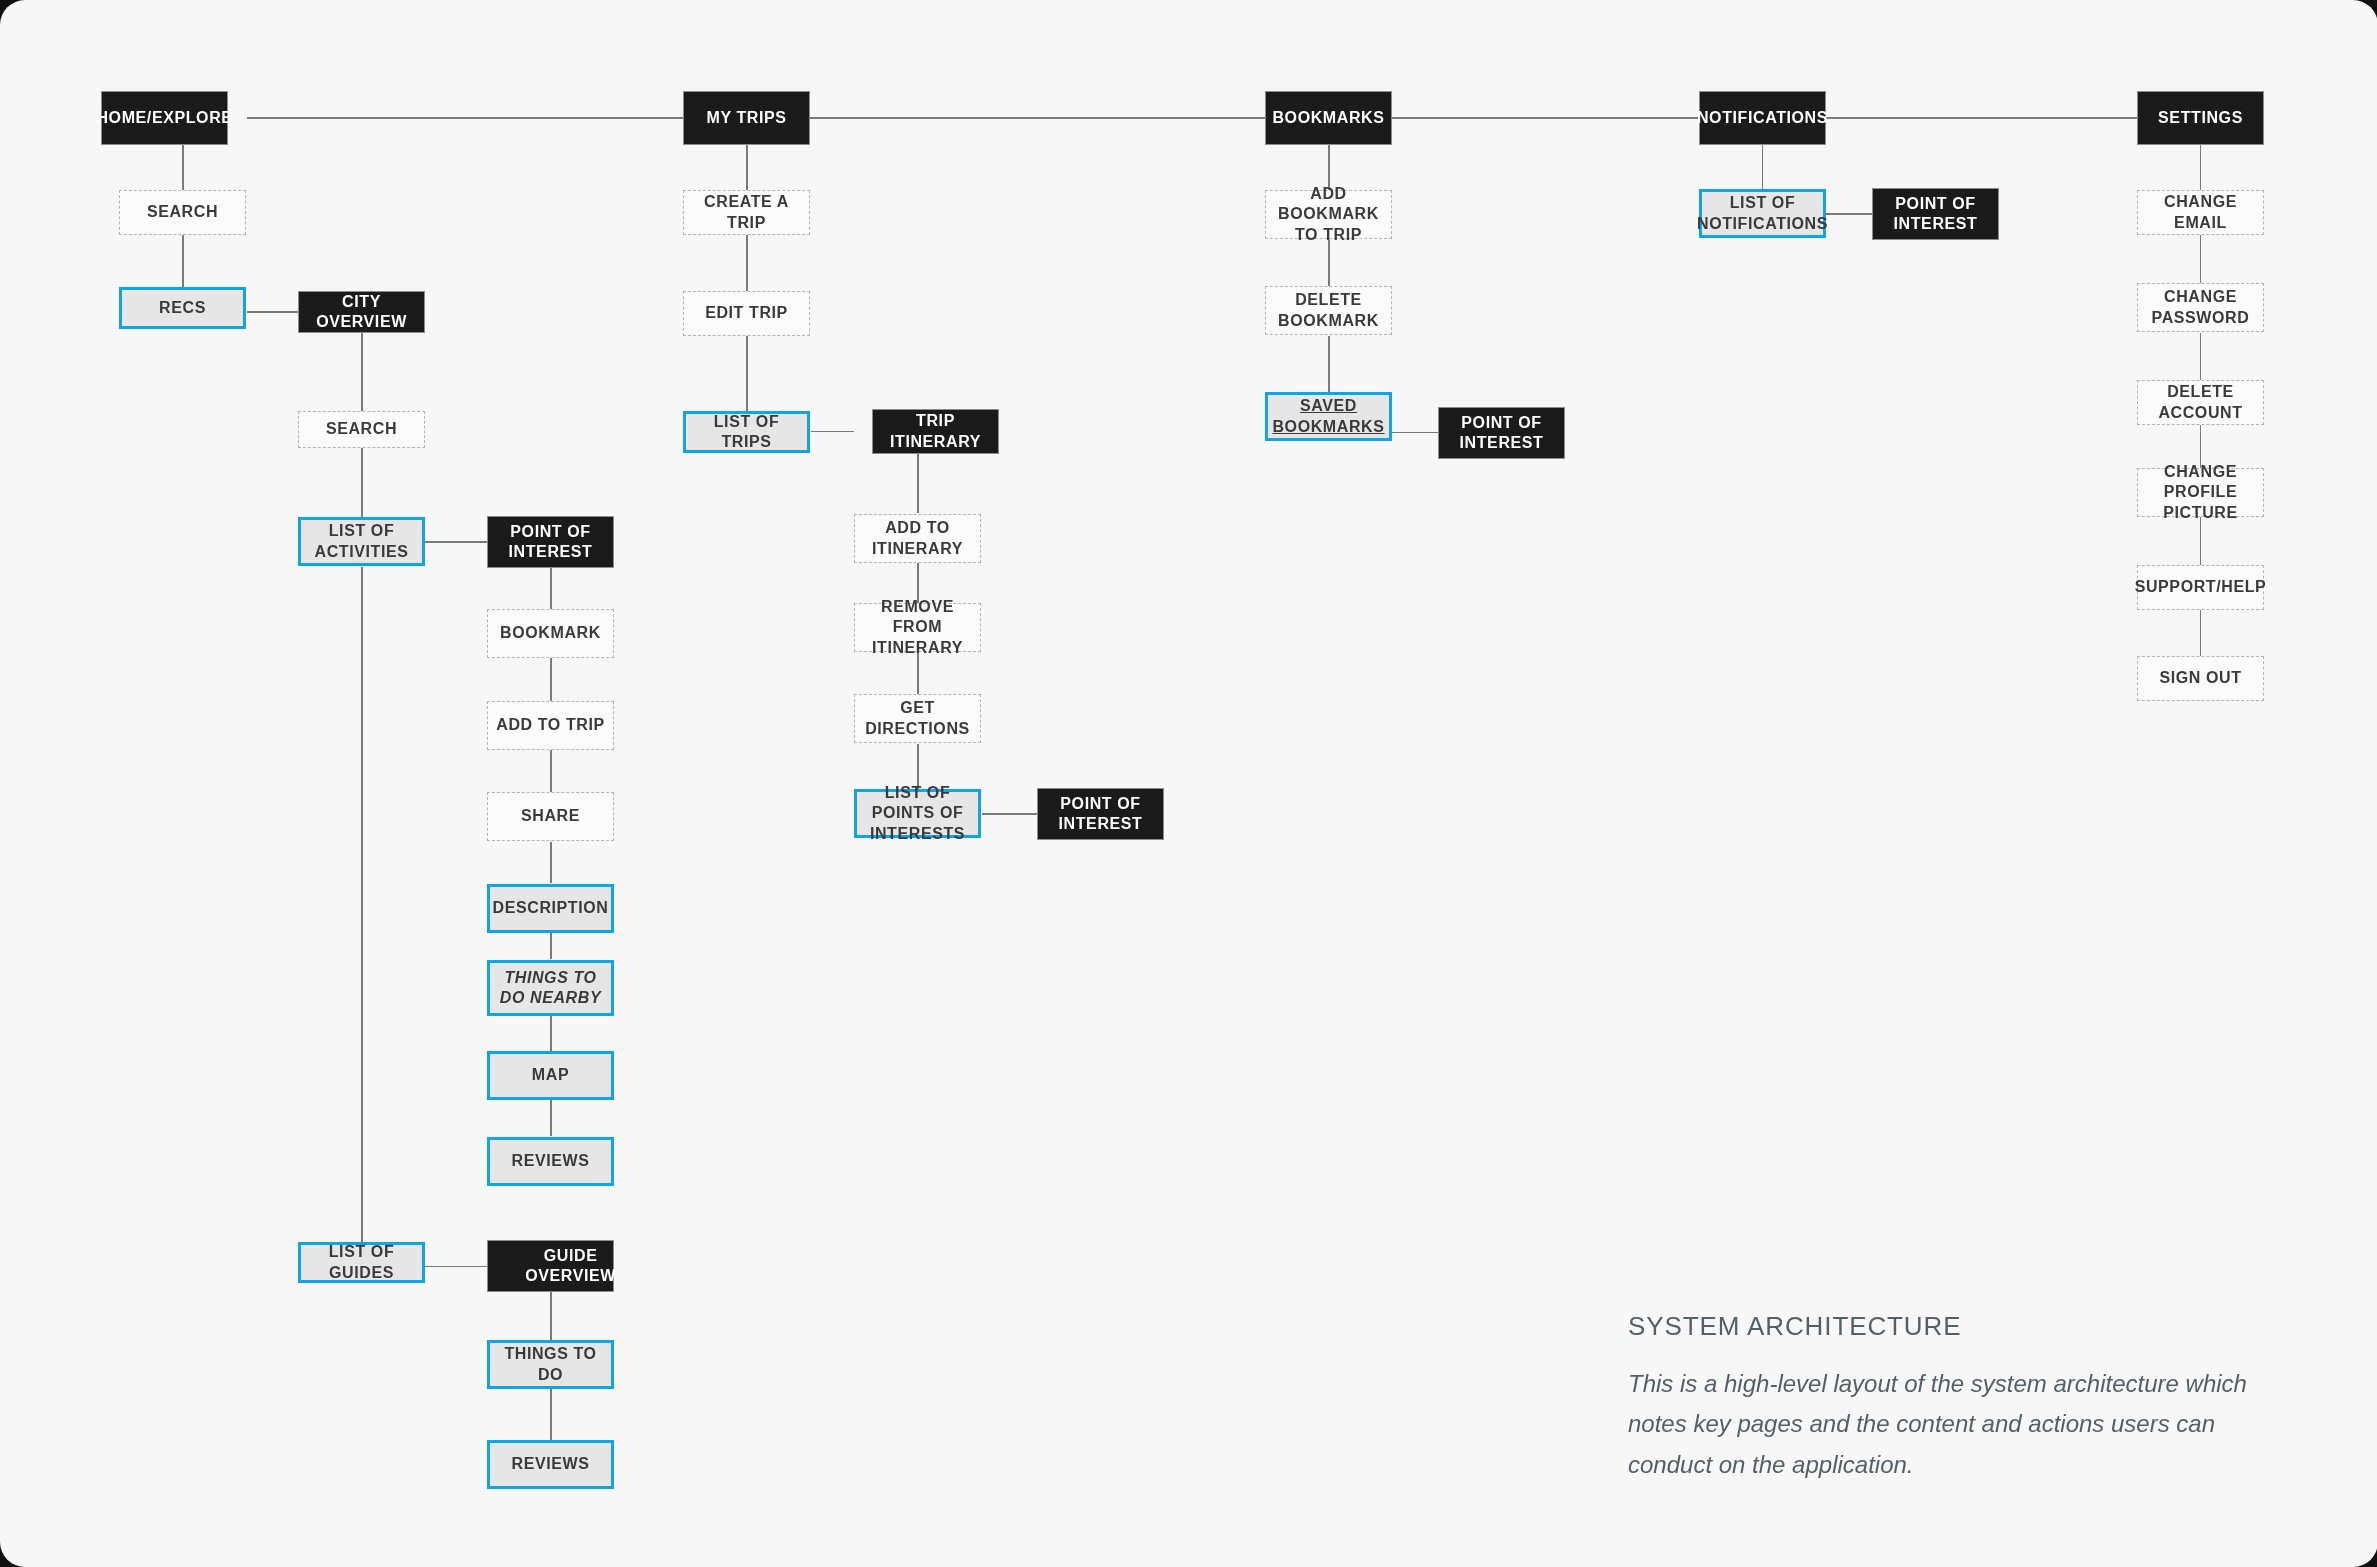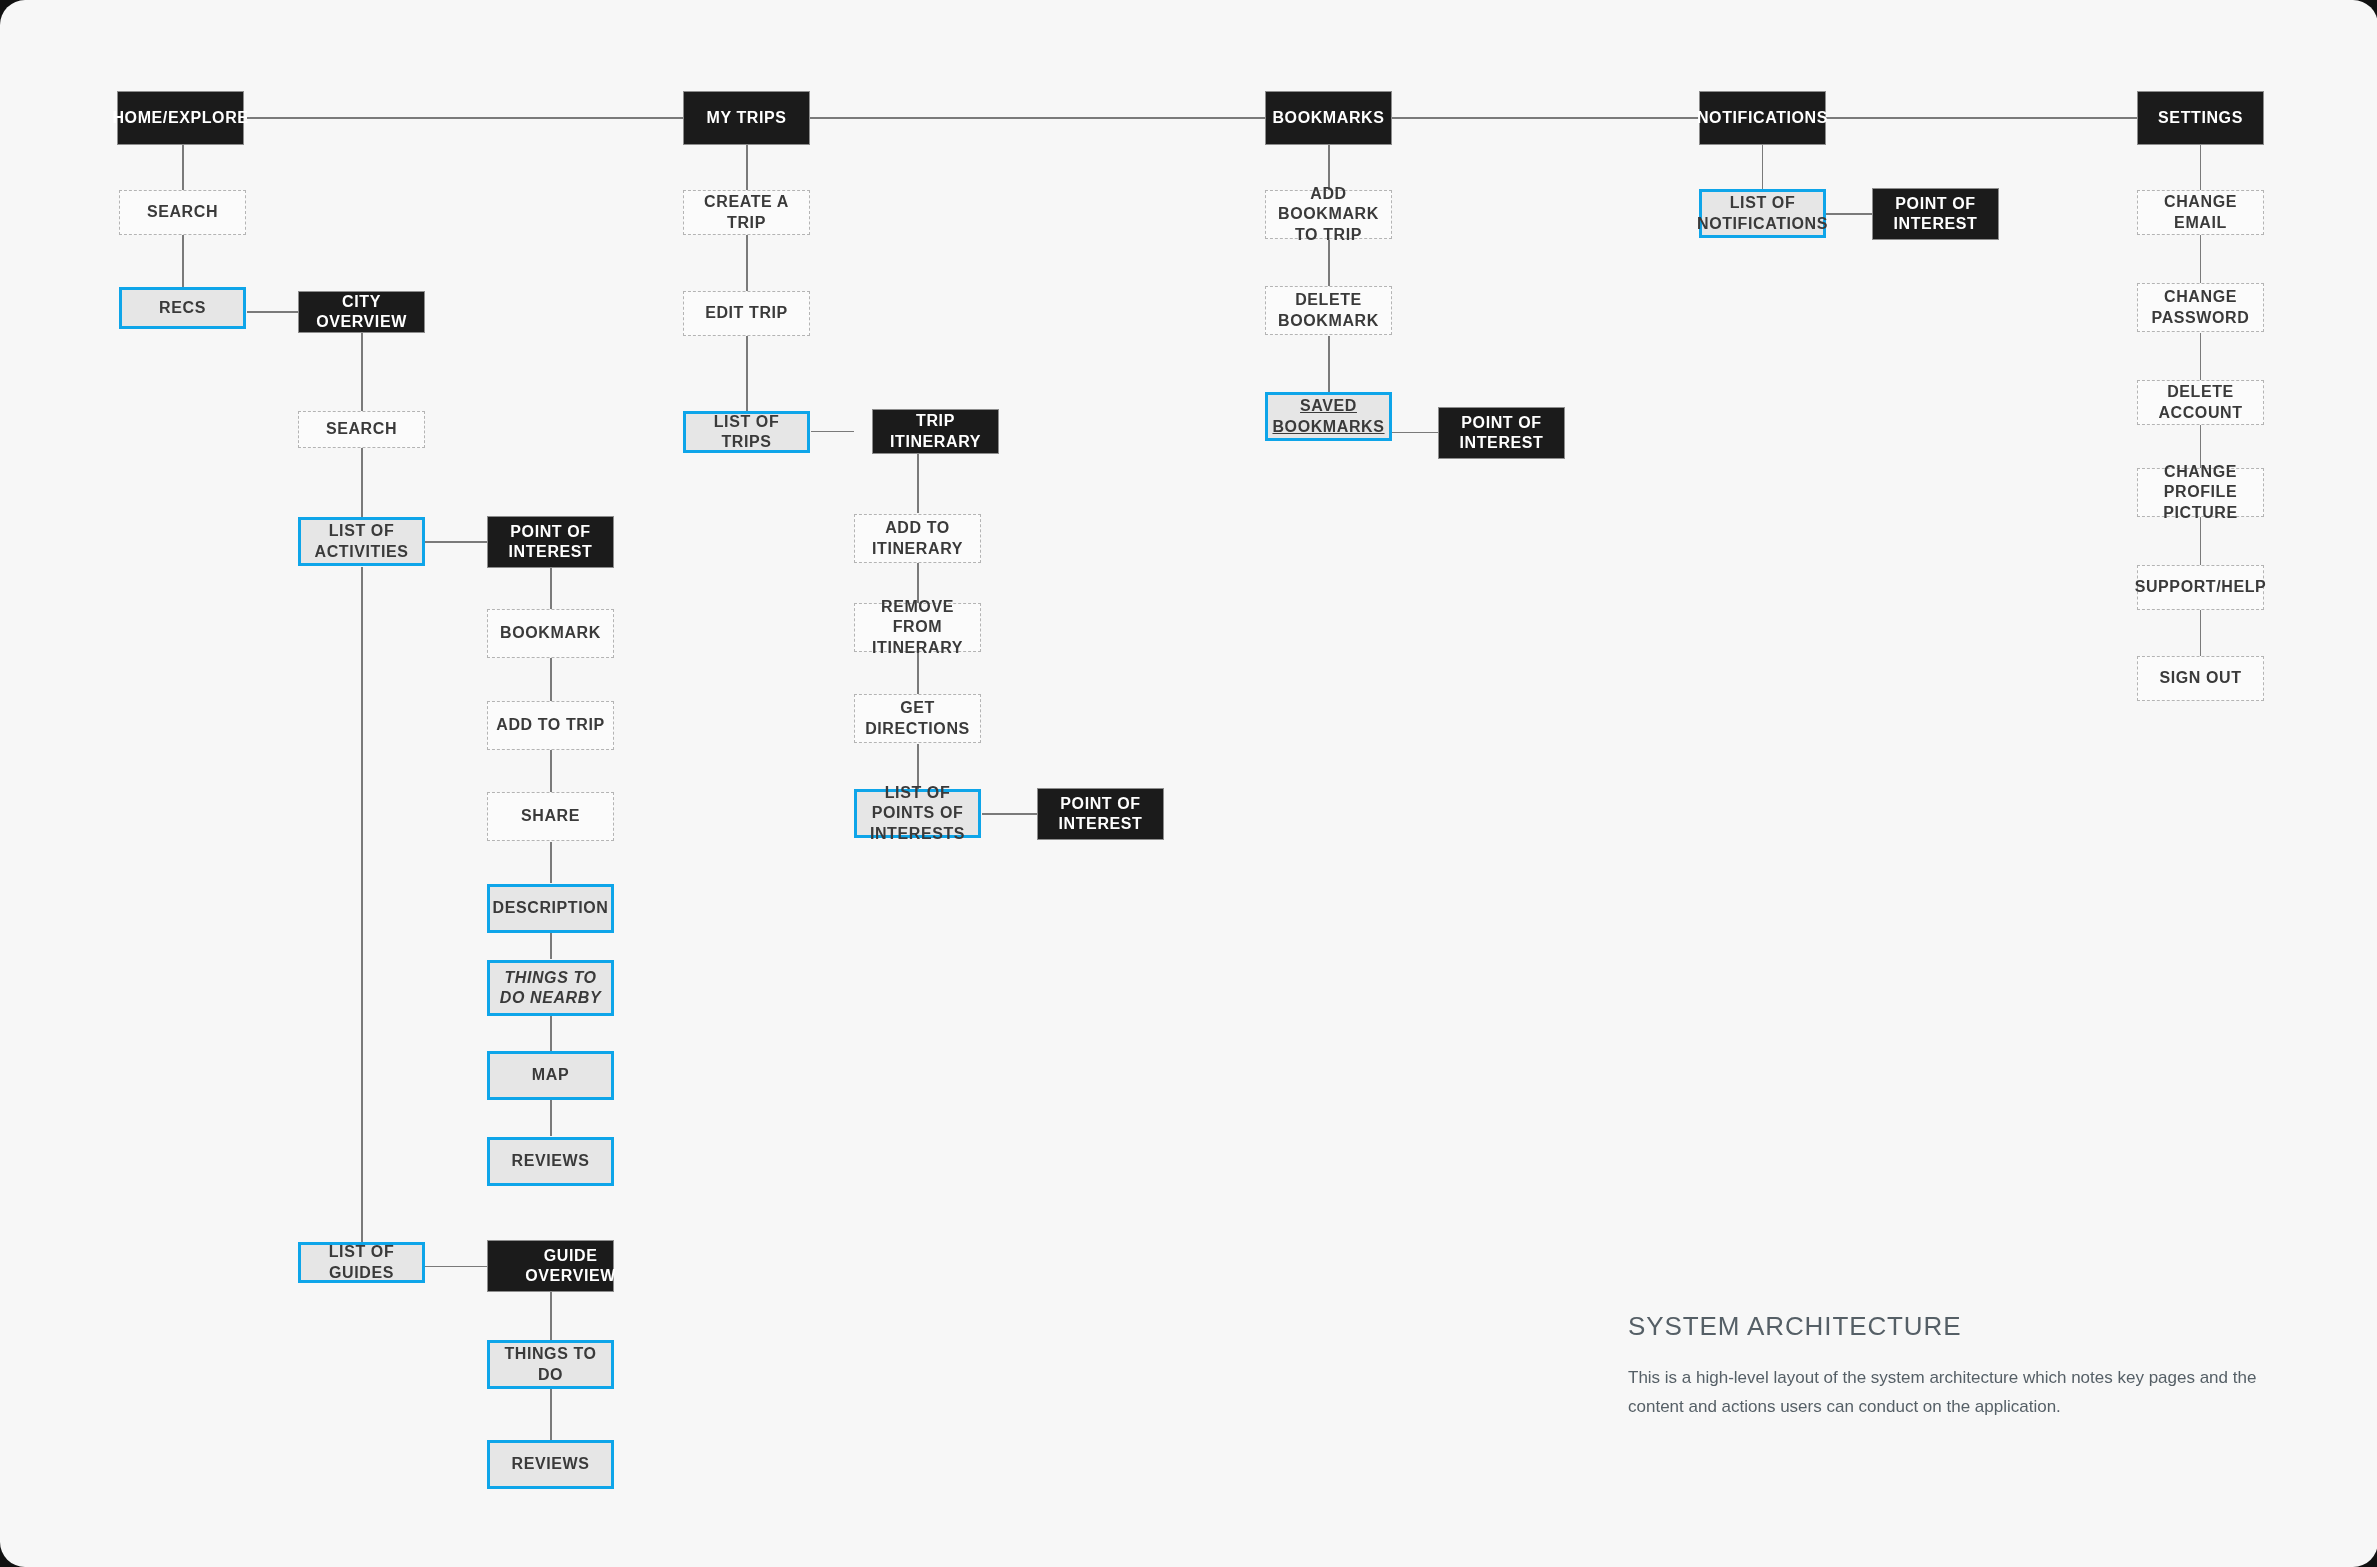--- a/index.html
+++ b/index.html
@@ -62,24 +62,25 @@
     position: absolute;
     color: #555f66;
     font-family: "Liberation Sans", sans-serif;
   }
   #caption-title {
     font-size: 26px;
     letter-spacing: 0.9px;
     font-weight: normal;
   }
   #caption-body {
-    font-size: 17px;
+    font-size: 24px;
     line-height: 1.68;
     width: 666px;
     font-weight: normal;
+    font-style: italic;
   }
 </style>
 </head>
 <body>
 
 <div id="canvas">
 
   <svg id="edge-layer" viewBox="0 0 2500 1648" xmlns="http://www.w3.org/2000/svg">
     <g stroke="#7a7a7a" stroke-width="1.6" fill="none" shape-rendering="crispEdges">
 
@@ -125,21 +126,21 @@
 
       <line x1="2314" y1="153" x2="2314" y2="200"></line>
       <line x1="2314" y1="247" x2="2314" y2="298"></line>
       <line x1="2314" y1="350" x2="2314" y2="400"></line>
       <line x1="2314" y1="447" x2="2314" y2="492"></line>
       <line x1="2314" y1="544" x2="2314" y2="594"></line>
       <line x1="2314" y1="641" x2="2314" y2="690"></line>
     </g>
   </svg>
 
-  <div class="node dark" style="left: 117px; top: 91px; width: 127px; height: 54px;">HOME/EXPLORE</div>
+  <div class="node dark" style="left: 101px; top: 91px; width: 127px; height: 54px;">HOME/EXPLORE</div>
   <div class="node dashed" style="left: 119px; top: 190px; width: 127px; height: 45px;">SEARCH</div>
   <div class="node gray" style="left: 119px; top: 287px; width: 127px; height: 42px;">RECS</div>
   <div class="node dark" style="left: 298px; top: 291px; width: 127px; height: 42px;">CITY OVERVIEW</div>
   <div class="node dashed" style="left: 298px; top: 411px; width: 127px; height: 37px;">SEARCH</div>
   <div class="node gray" style="left: 298px; top: 517px; width: 127px; height: 49px;">LIST OF ACTIVITIES</div>
   <div class="node dark" style="left: 487px; top: 516px; width: 127px; height: 52px;">POINT OF INTEREST</div>
   <div class="node dashed" style="left: 487px; top: 609px; width: 127px; height: 49px;">BOOKMARK</div>
   <div class="node dashed" style="left: 487px; top: 701px; width: 127px; height: 49px;">ADD TO TRIP</div>
   <div class="node dashed" style="left: 487px; top: 792px; width: 127px; height: 49px;">SHARE</div>
   <div class="node gray" style="left: 487px; top: 884px; width: 127px; height: 49px; text-align: right;">DESCRIPTION</div>

